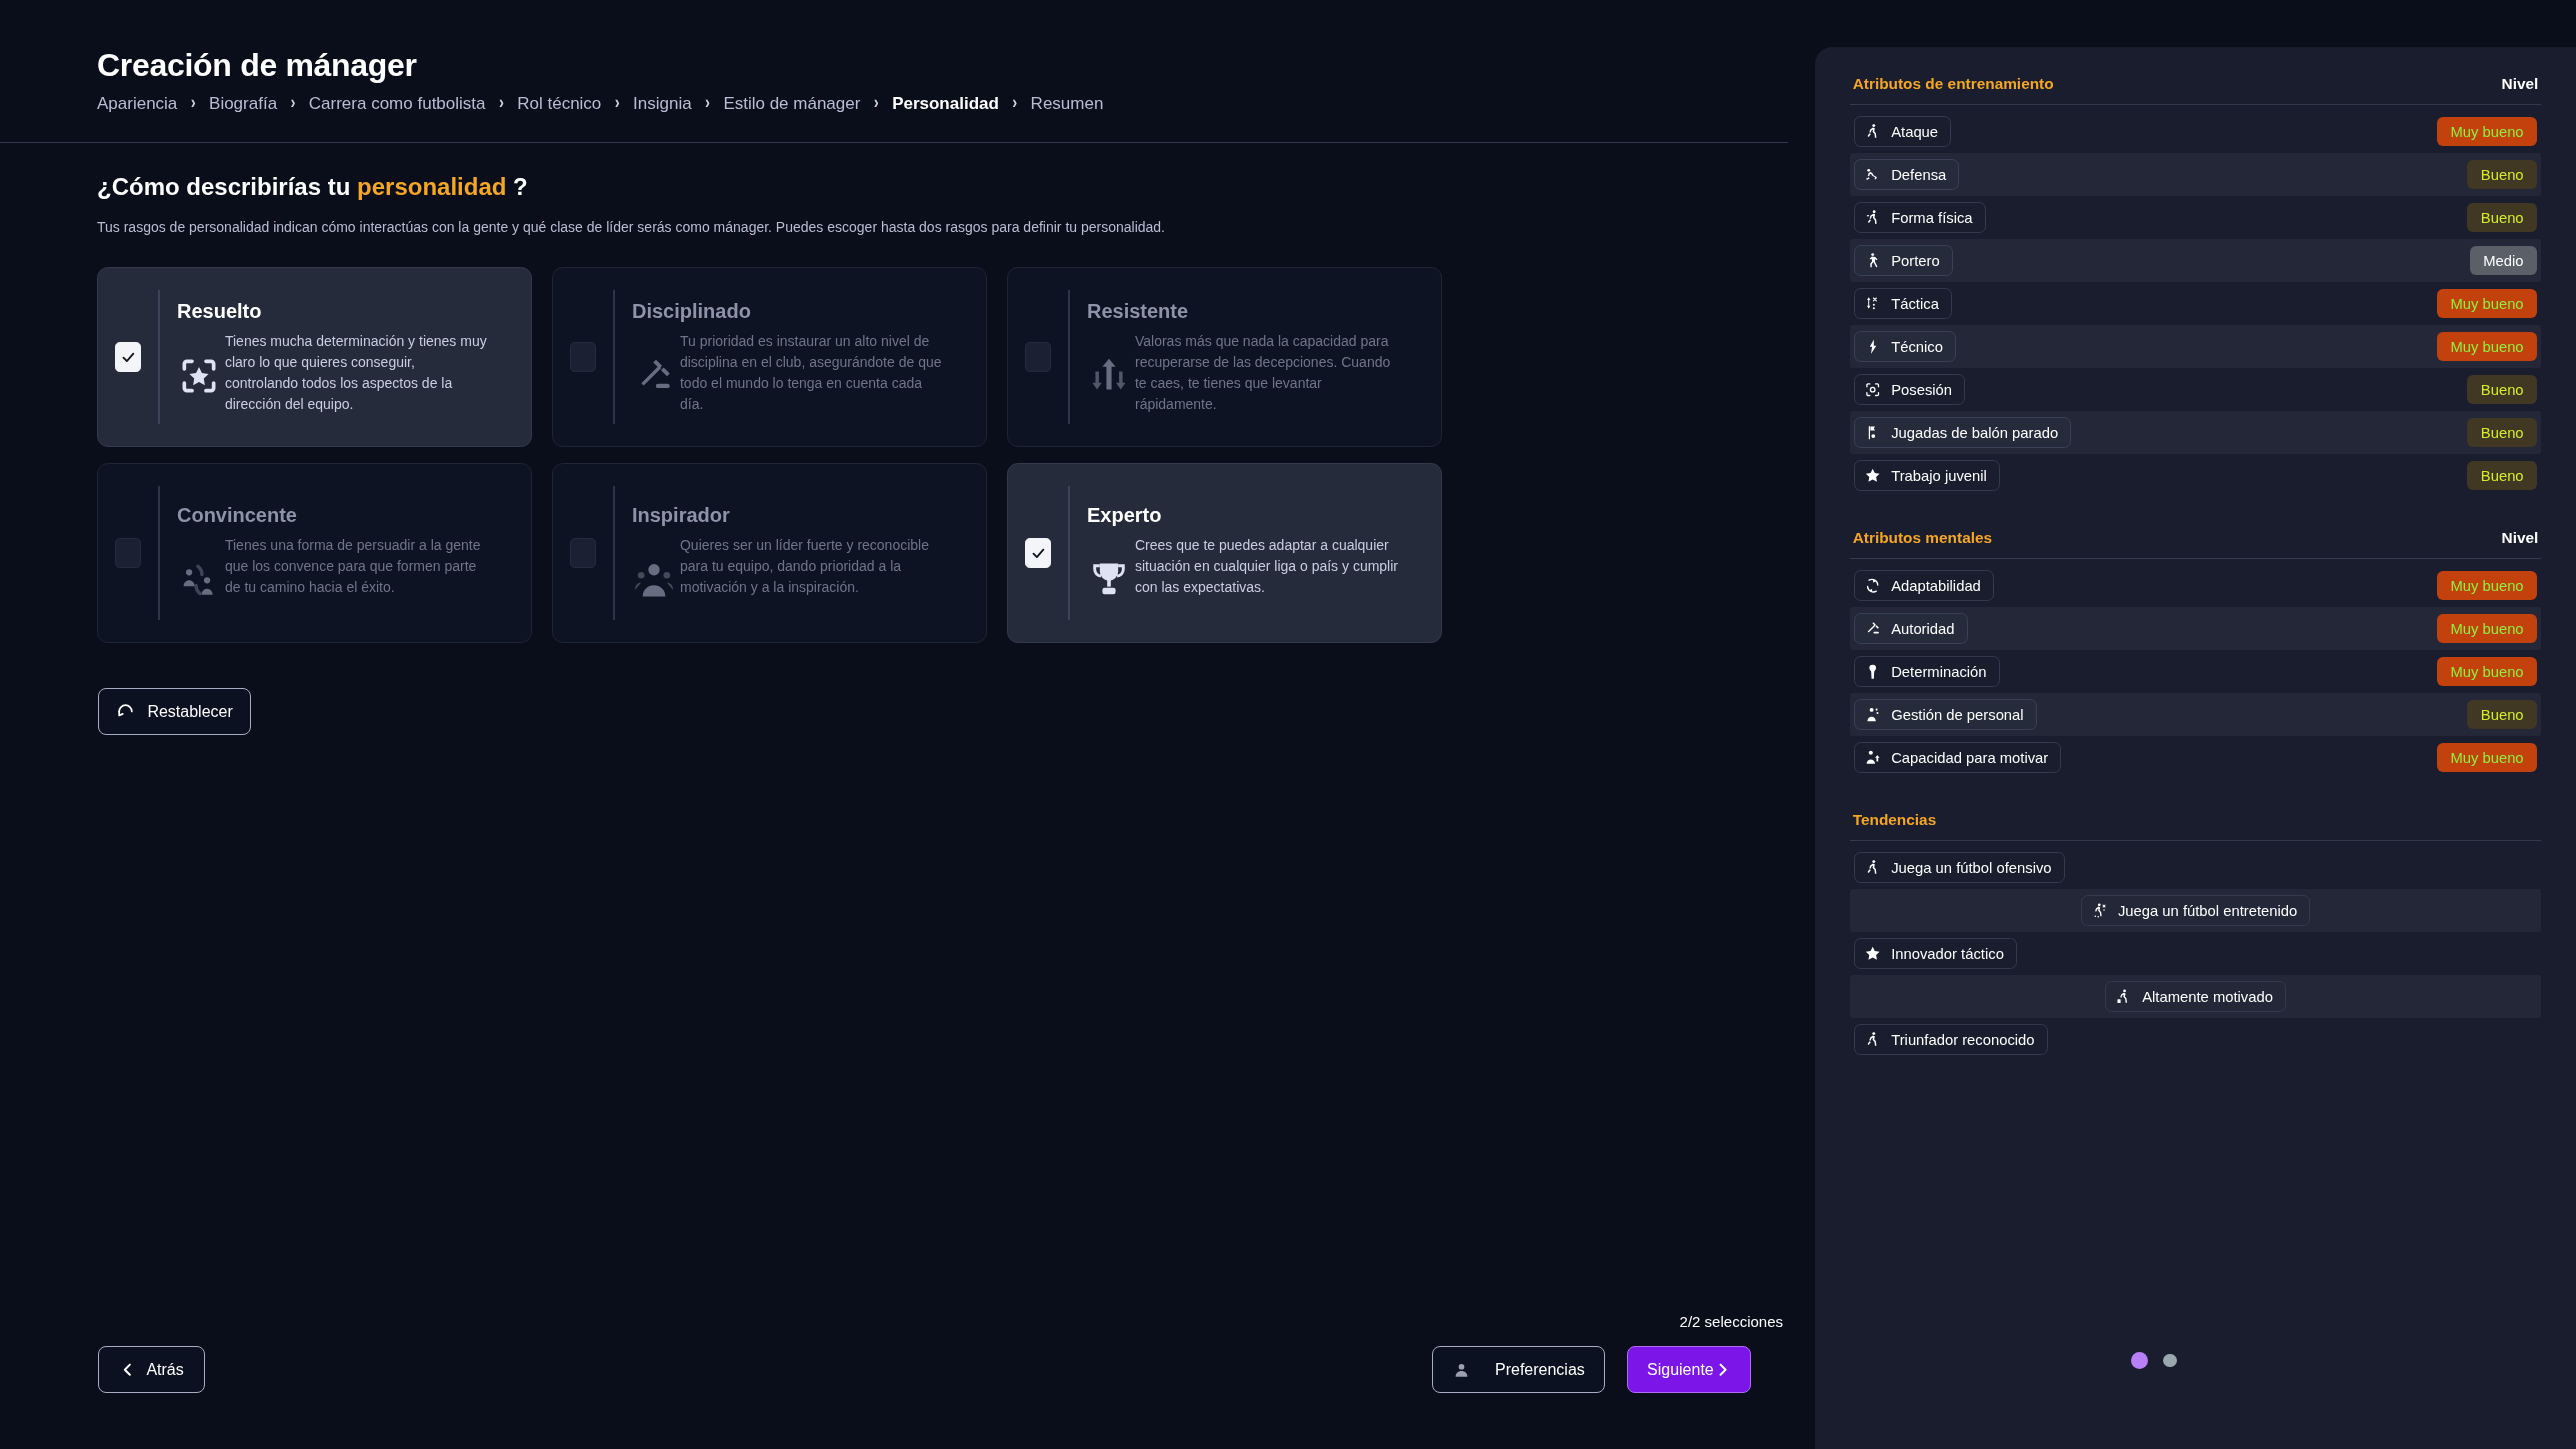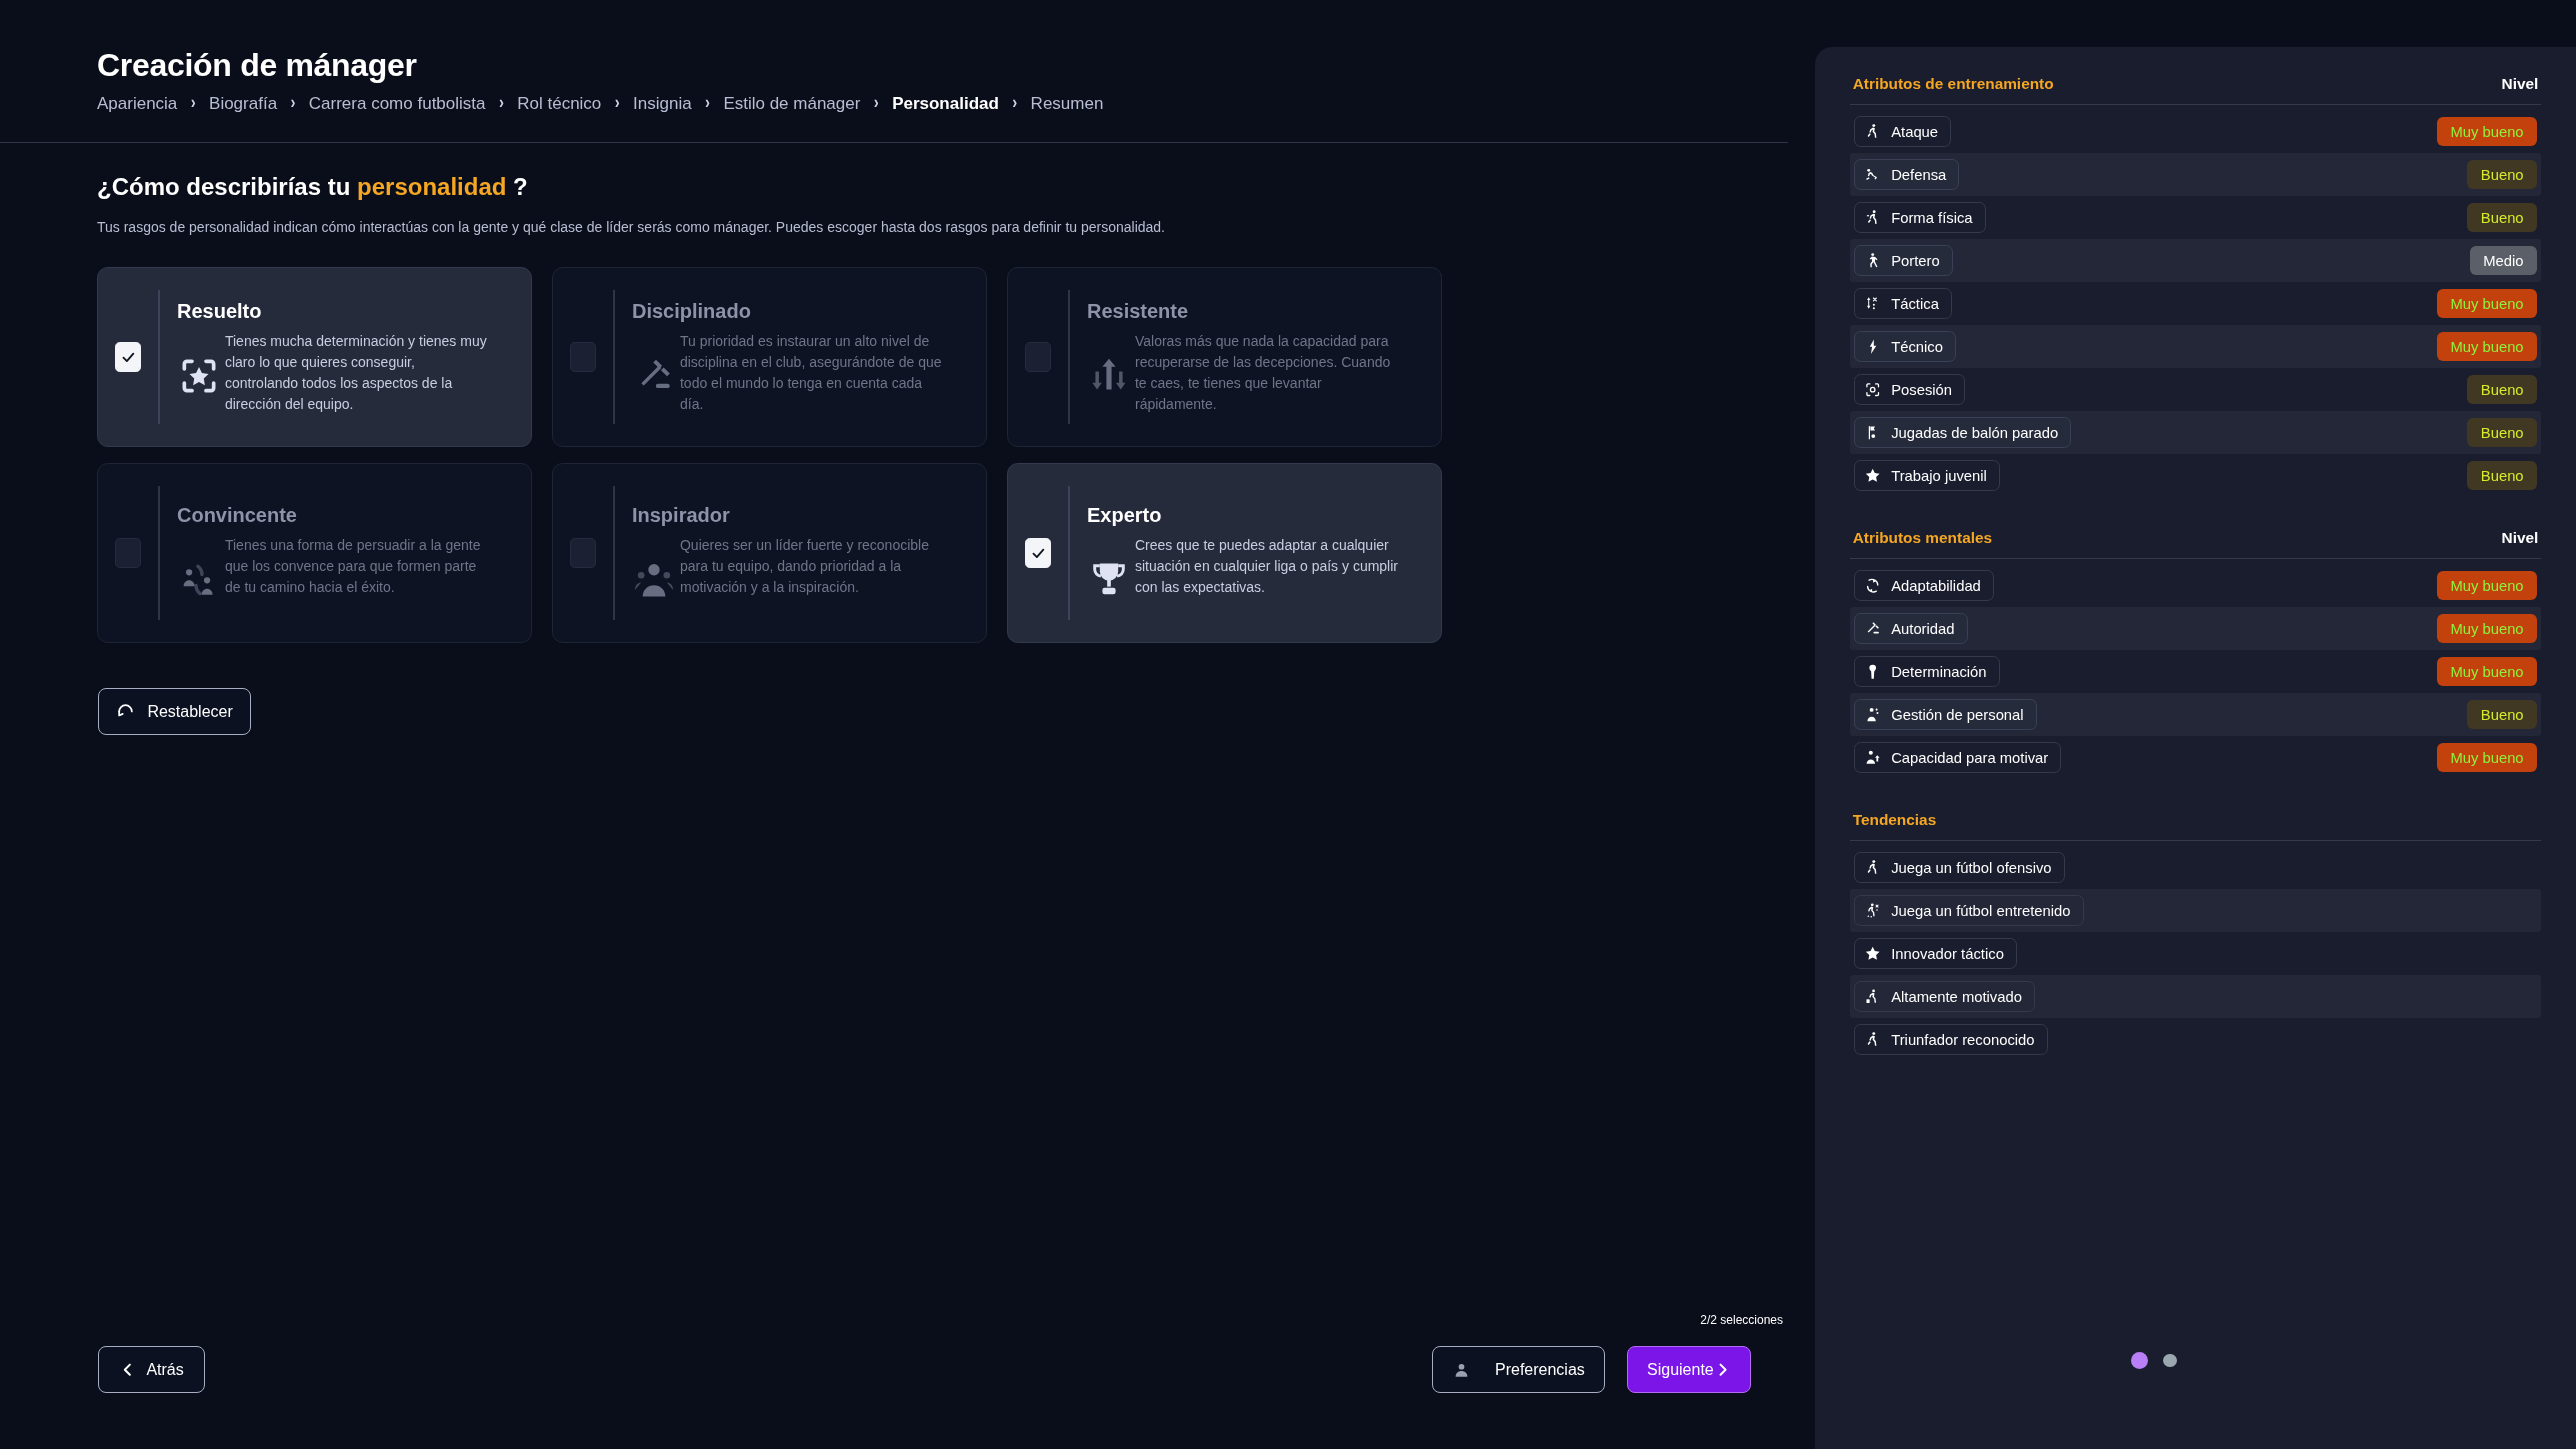--- a/index.html
+++ b/index.html
@@ -105,21 +105,21 @@
   }
   .back-btn {
     position: absolute; left: 98px; top: 1346px;
     height: 47px; padding: 0 20px; font-size: 16px; gap: 10px;
   }
   .icon-svg { display: block; }
 
   
   .selections {
     position: absolute; left: 1635px; top: 1313px; width: 148px;
-    text-align: right; font-size: 12px; color: #ffffff;
+    text-align: right; font-size: 15px; color: #ffffff;
   }
   .prefs-btn {
     position: absolute; left: 1432px; top: 1346px;
     height: 47px; padding: 0 19px; font-size: 16px; gap: 24px;
   }
   .next-btn {
     position: absolute; left: 1627px; top: 1346px;
     height: 47px; padding: 0 19px; font-size: 16px; 
     background: #7c16e8; border: 1.7px solid #b36cf5; color: #ffffff;
   }
@@ -161,21 +161,21 @@
   .badge.muy  { background: #c2410c; color: #8ef23d; }
   .badge.bueno{ background: #413823; color: #d6ec2a; }
   .badge.medio{ background: #5b6068; color: #ffffff; }
 
   .sec-gap { height: 32px; }
 
   .trend-row {
     display: flex; align-items: center; height: 43px;
     padding: 0 4px; border-radius: 2.7px;
   }
-  .trend-row.alt { background: #232737; }
+  .trend-row.alt { background: #232737; justify-content: center; }
 
   .dots {
     position: absolute; left: 2131px; top: 1352px;
     display: flex; align-items: center; gap: 14.8px;
   }
   .dot { border-radius: 50%; }
   .dot.on  { width: 17.4px; height: 17.4px; background: #b97ff7; }
   .dot.off { width: 13.4px; height: 13.4px; background: #9aa7ae; }
 </style>
 </head>

